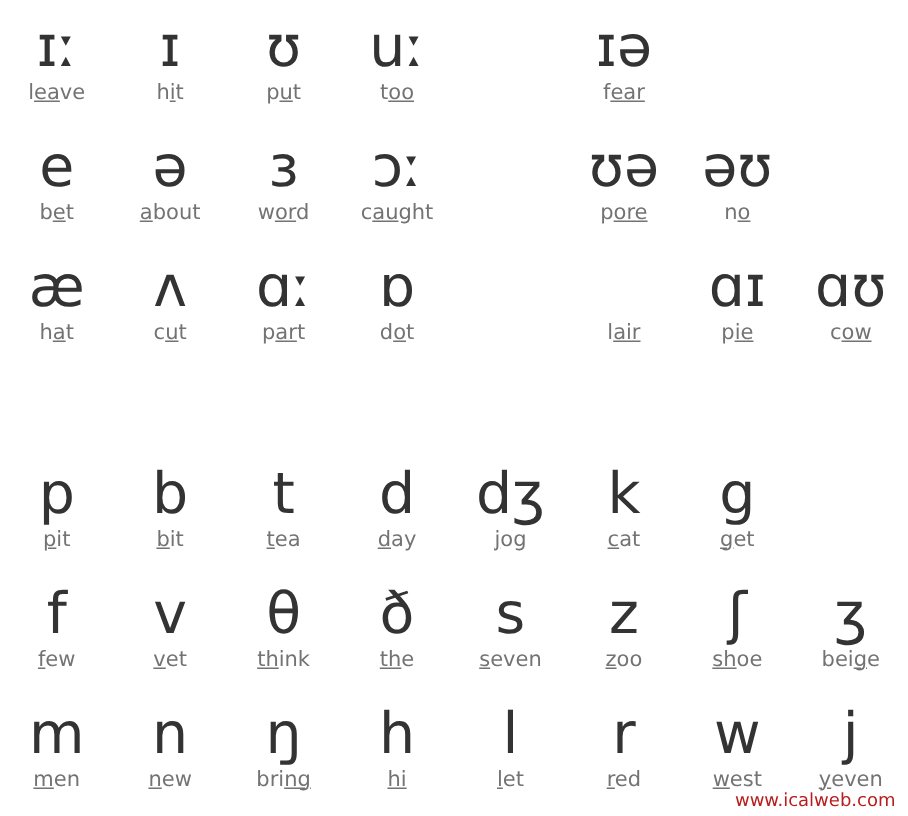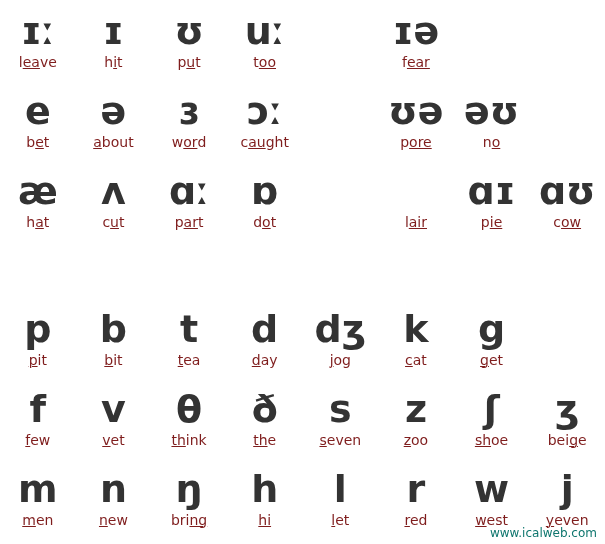--- a/index.html
+++ b/index.html
@@ -44,31 +44,31 @@
     height: 100%;
   }
 
   .cell.empty { visibility: hidden; }
 
   .symbol {
     color: #333333;
     font-size: 38px;
     line-height: 0.95;
     font-family: "DejaVu Sans", sans-serif;
-    font-weight: 700;
+    font-weight: 400;
     letter-spacing: 0px;
     white-space: nowrap;
   }
 
   .vowel-row.first .symbol {
     margin-top: -12px;
   }
 
   .word {
-    color: #7f1d1d;
+    color: #737373;
     font-size: 14px;
     line-height: 1.1;
     margin-top: 6px;
     font-family: "DejaVu Sans", sans-serif;
     white-space: nowrap;
   }
 
   .word u {
     text-decoration: underline;
     text-decoration-thickness: 1px;
@@ -76,21 +76,21 @@
   }
 
   .gap {
     height: 58px;
   }
 
   .footer {
     position: absolute;
     right: 8px;
     bottom: 4px;
-    color: #0f766e;
+    color: #b91c1c;
     font-size: 12px;
     font-family: "DejaVu Sans", sans-serif;
   }
 </style>
 </head>
 <body>
 
 <div class="chart">
 
   <div class="section" id="vowels-section">

